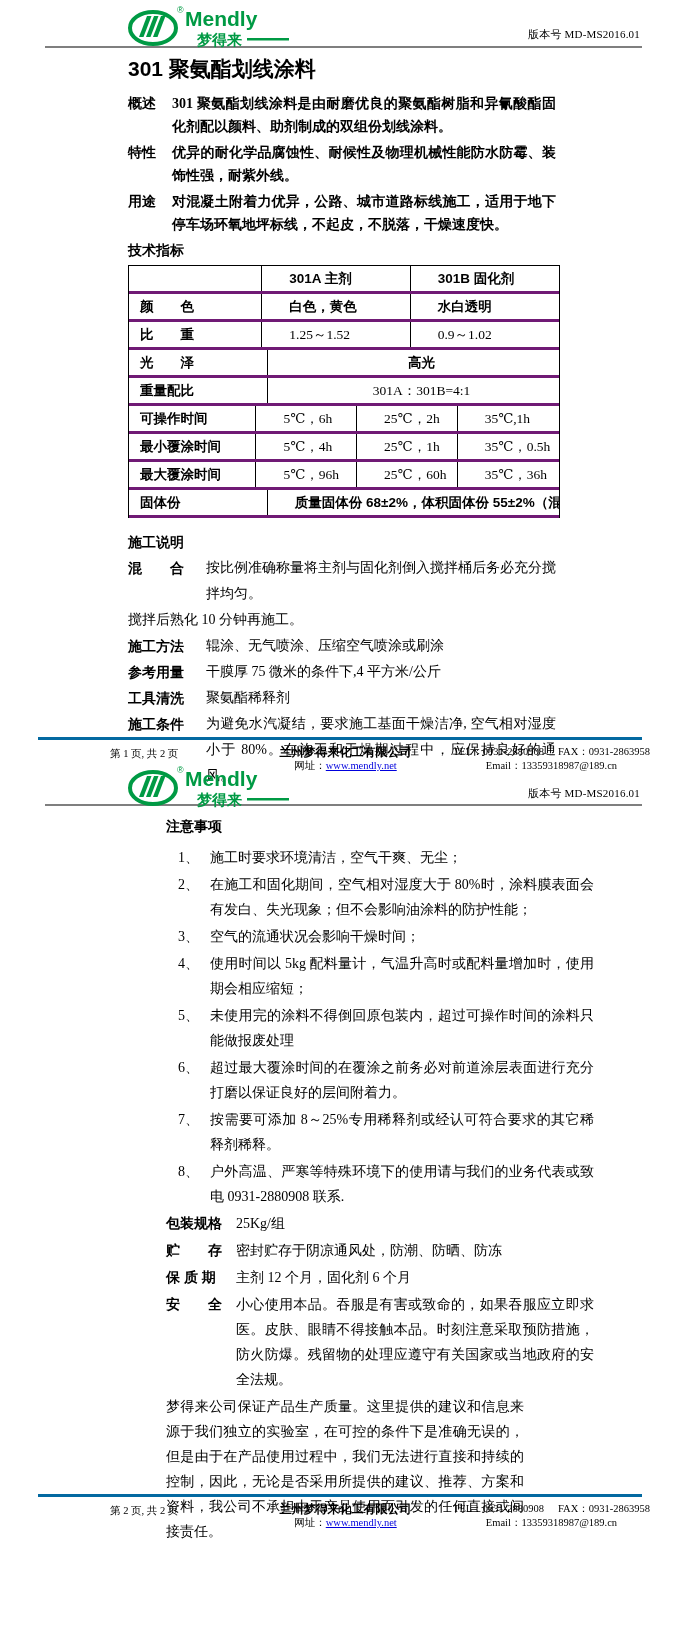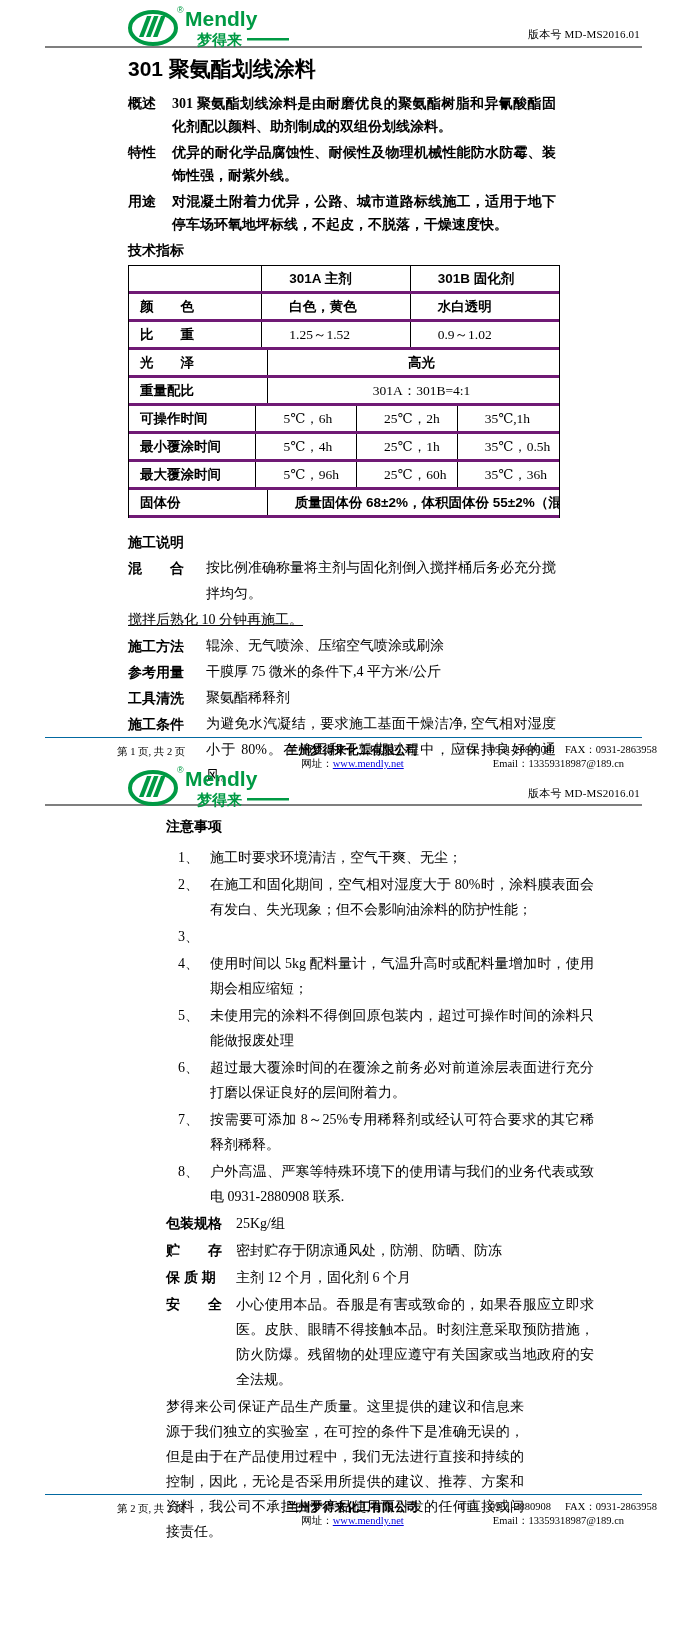--- a/index.html
+++ b/index.html
@@ -47,24 +47,24 @@
   .w-lbl{width:144px;}
   .w-half{width:143px;}
   .w-merge{width:286px;}
   .w-t1{width:95px;}.w-t2{width:95px;}.w-t3{width:96px;}
 
   
   .con-title{margin:12px 0 0 128px;font-size:14px;line-height:25px;}
   .crow{display:flex;margin:0 45px 0 128px;}
   .crow .lbl{width:78px;flex:none;font-size:14px;line-height:26px;}
   .crow .txt{width:350px;font-size:14px;line-height:26px;text-align:justify;}
-  .cont-line{margin:0 45px 0 128px;font-size:14px;line-height:26px;text-decoration:underline;}
-
-  
-  .ftr{position:absolute;left:45px;right:45px;border-top:1px solid #0369a1;
+  .cont-line{margin:0 45px 0 128px;font-size:14px;line-height:26px;}
+
+  
+  .ftr{position:absolute;left:38px;right:45px;border-top:3px solid #0369a1;
        display:flex;padding-top:5px;font-size:10.5px;line-height:14px;}
   #ftr1{top:737px;}
   #ftr2{top:1494px;}
   .f-page{margin-left:72px;width:128px;flex:none;padding-top:2px;}
   .f-mid{width:215px;flex:none;text-align:center;}
   .f-mid .company{font-size:12px;font-family:"Liberation Sans","DejaVu Sans",sans-serif;font-weight:bold;}
   .f-right{flex:1;text-align:center;white-space:nowrap;}
   .f-right .fx{margin-left:14px;}
   .link{color:#0000dd;text-decoration:underline;cursor:pointer;}
 
@@ -231,20 +231,21 @@
     <div class="note">
       <span class="num">1、</span>
       <span class="txt">施工时要求环境清洁，空气干爽、无尘；</span>
     </div>
     <div class="note">
       <span class="num">2、</span>
       <span class="txt">在施工和固化期间，空气相对湿度大于 80%时，涂料膜表面会有发白、失光现象；但不会影响油涂料的防护性能；</span>
     </div>
     <div class="note">
       <span class="num">3、</span>
+      <span class="txt">空气的流通状况会影响干燥时间；</span>
     </div>
     <div class="note">
       <span class="num">4、</span>
       <span class="txt">使用时间以 5kg 配料量计，气温升高时或配料量增加时，使用期会相应缩短；</span>
     </div>
     <div class="note">
       <span class="num">5、</span>
       <span class="txt">未使用完的涂料不得倒回原包装内，超过可操作时间的涂料只能做报废处理</span>
     </div>
     <div class="note">

